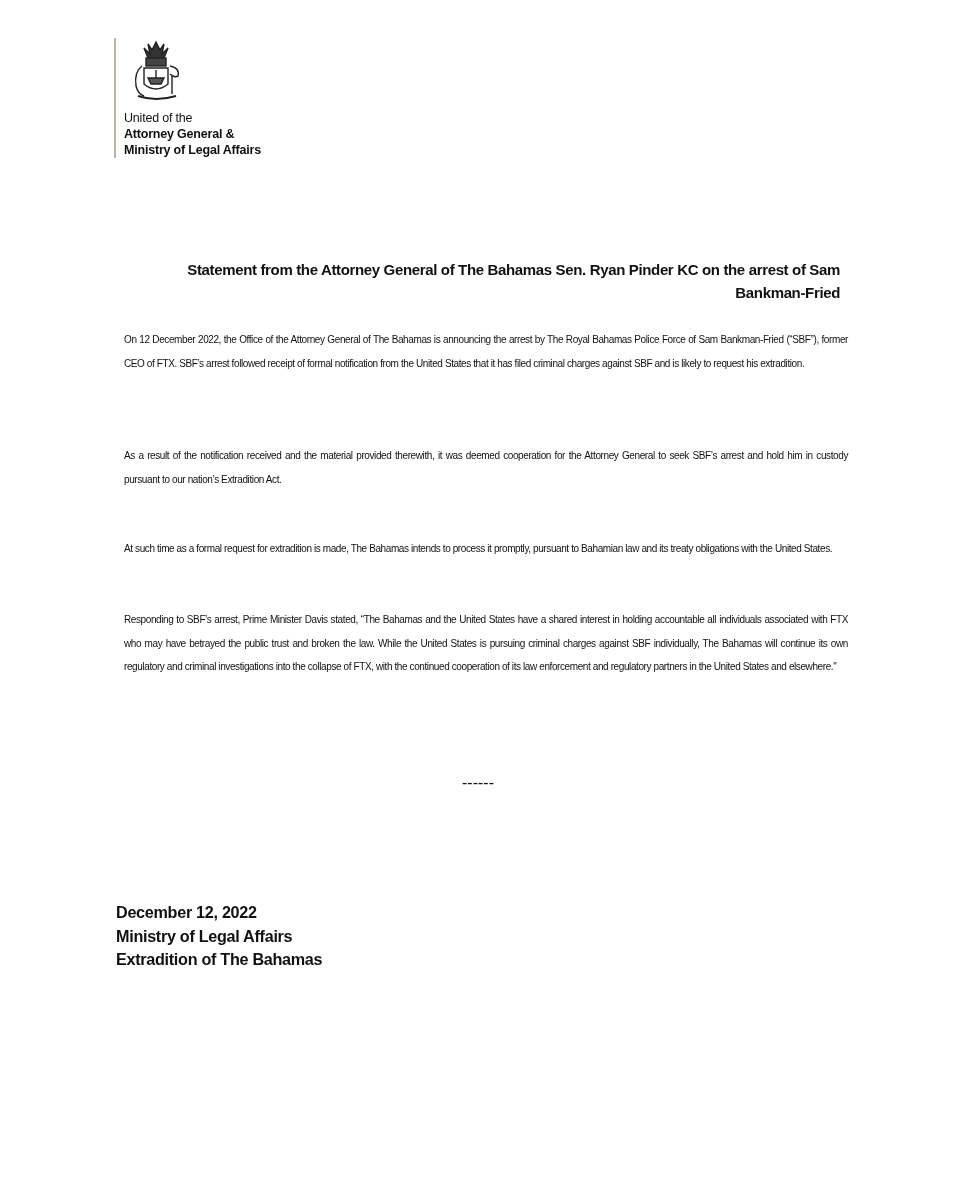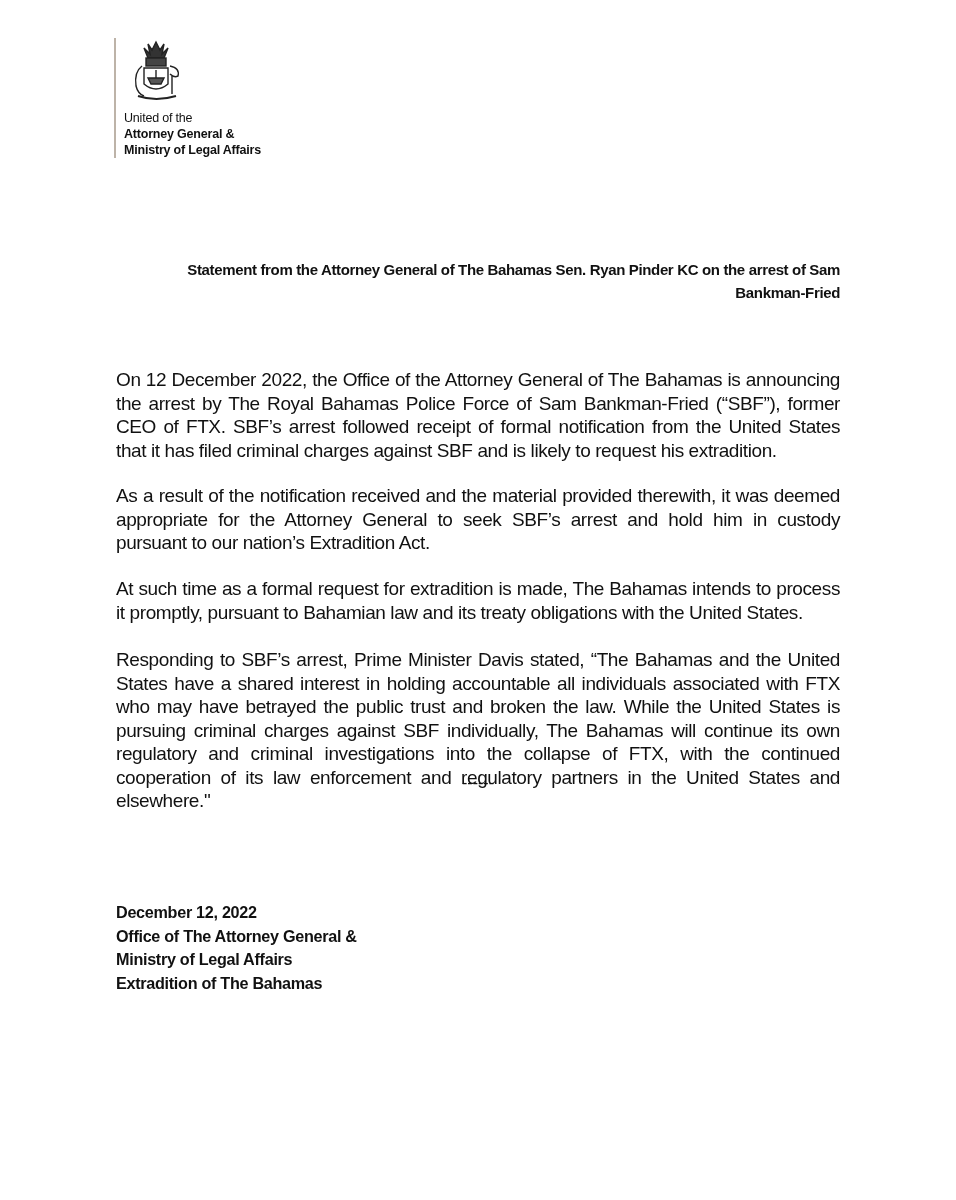--- a/index.html
+++ b/index.html
@@ -6,22 +6,22 @@
     body { width: 956px; height: 1200px; position: relative; overflow: hidden;
       font-family: "Liberation Sans", sans-serif; color: #111; }
     .letterhead { position: absolute; left: 114px; top: 38px; height: 120px;
       border-left: 2px solid #bdb3a8; padding-left: 8px; }
     .crest { width: 60px; height: 68px; margin-left: 2px; }
     .lh-line { font-size: 12.5px; line-height: 16px; white-space: nowrap; letter-spacing: -0.2px; }
     .lh-line.bold { font-weight: bold; }
     .title { position: absolute; left: 116px; width: 724px; top: 258px;
       text-align: right; font-weight: bold; font-size: 15px; line-height: 23px;
       letter-spacing: -0.35px; }
-    .para { position: absolute; left: 116px; width: 724px; font-size: 19px;
-      line-height: 23.5px; text-align: justify; letter-spacing: -0.4px; margin-top: 40px; }
+    .para { position: absolute; left: 124px; width: 724px; font-size: 10px;
+      line-height: 23.5px; text-align: justify; letter-spacing: -0.4px; }
     .p1 { top: 328px; }
     .p2 { top: 444px; }
     .p3 { top: 537px; }
     .p4 { top: 608px; }
     .sep { position: absolute; left: 116px; width: 724px; top: 774px; text-align: center;
       font-size: 16px; }
     .sig { position: absolute; left: 116px; top: 869px; font-weight: bold; font-size: 16.2px;
       line-height: 23.5px; letter-spacing: -0.3px; margin-top: 32px; }
   </style>
 </head>
@@ -42,24 +42,23 @@
     </g>
   </svg>
   <div class="lh-line">United of the</div>
   <div class="lh-line bold">Attorney General &amp;</div>
   <div class="lh-line bold">Ministry of Legal Affairs</div>
 </div>
 
 <div class="title">Statement from the Attorney General of The Bahamas Sen. Ryan Pinder KC on the arrest of Sam Bankman-Fried</div>
 
 <div class="para p1">On 12 December 2022, the Office of the Attorney General of The Bahamas is announcing the arrest by The Royal Bahamas Police Force of Sam Bankman-Fried (“SBF”), former CEO of FTX. SBF’s arrest followed receipt of formal notification from the United States that it has filed criminal charges against SBF and is likely to request his extradition.</div>
-<div class="para p2">As a result of the notification received and the material provided therewith, it was deemed appropriate for the Attorney General to seek SBF’s arrest and hold him in custody pursuant to our nation’s Extradition Act.</div>
+<div class="para p2">As a result of the notification received and the material provided therewith, it was deemed cooperation for the Attorney General to seek SBF’s arrest and hold him in custody pursuant to our nation’s Extradition Act.</div>
 <div class="para p3">At such time as a formal request for extradition is made, The Bahamas intends to process it promptly, pursuant to Bahamian law and its treaty obligations with the United States.</div>
 <div class="para p4">Responding to SBF’s arrest, Prime Minister Davis stated, “The Bahamas and the United States have a shared interest in holding accountable all individuals associated with FTX who may have betrayed the public trust and broken the law.  While the United States is pursuing criminal charges against SBF individually, The Bahamas will continue its own regulatory and criminal investigations into the collapse of FTX, with the continued cooperation of its law enforcement and regulatory partners in the United States and elsewhere."</div>
 
 <div class="sep">------</div>
 
 <div class="sig">
   <div>December 12, 2022</div>
-  <div>Office of The Attorney General &amp;</div>
   <div>Ministry of Legal Affairs</div>
   <div>Extradition of The Bahamas</div>
 </div>
 
 </body></html>

